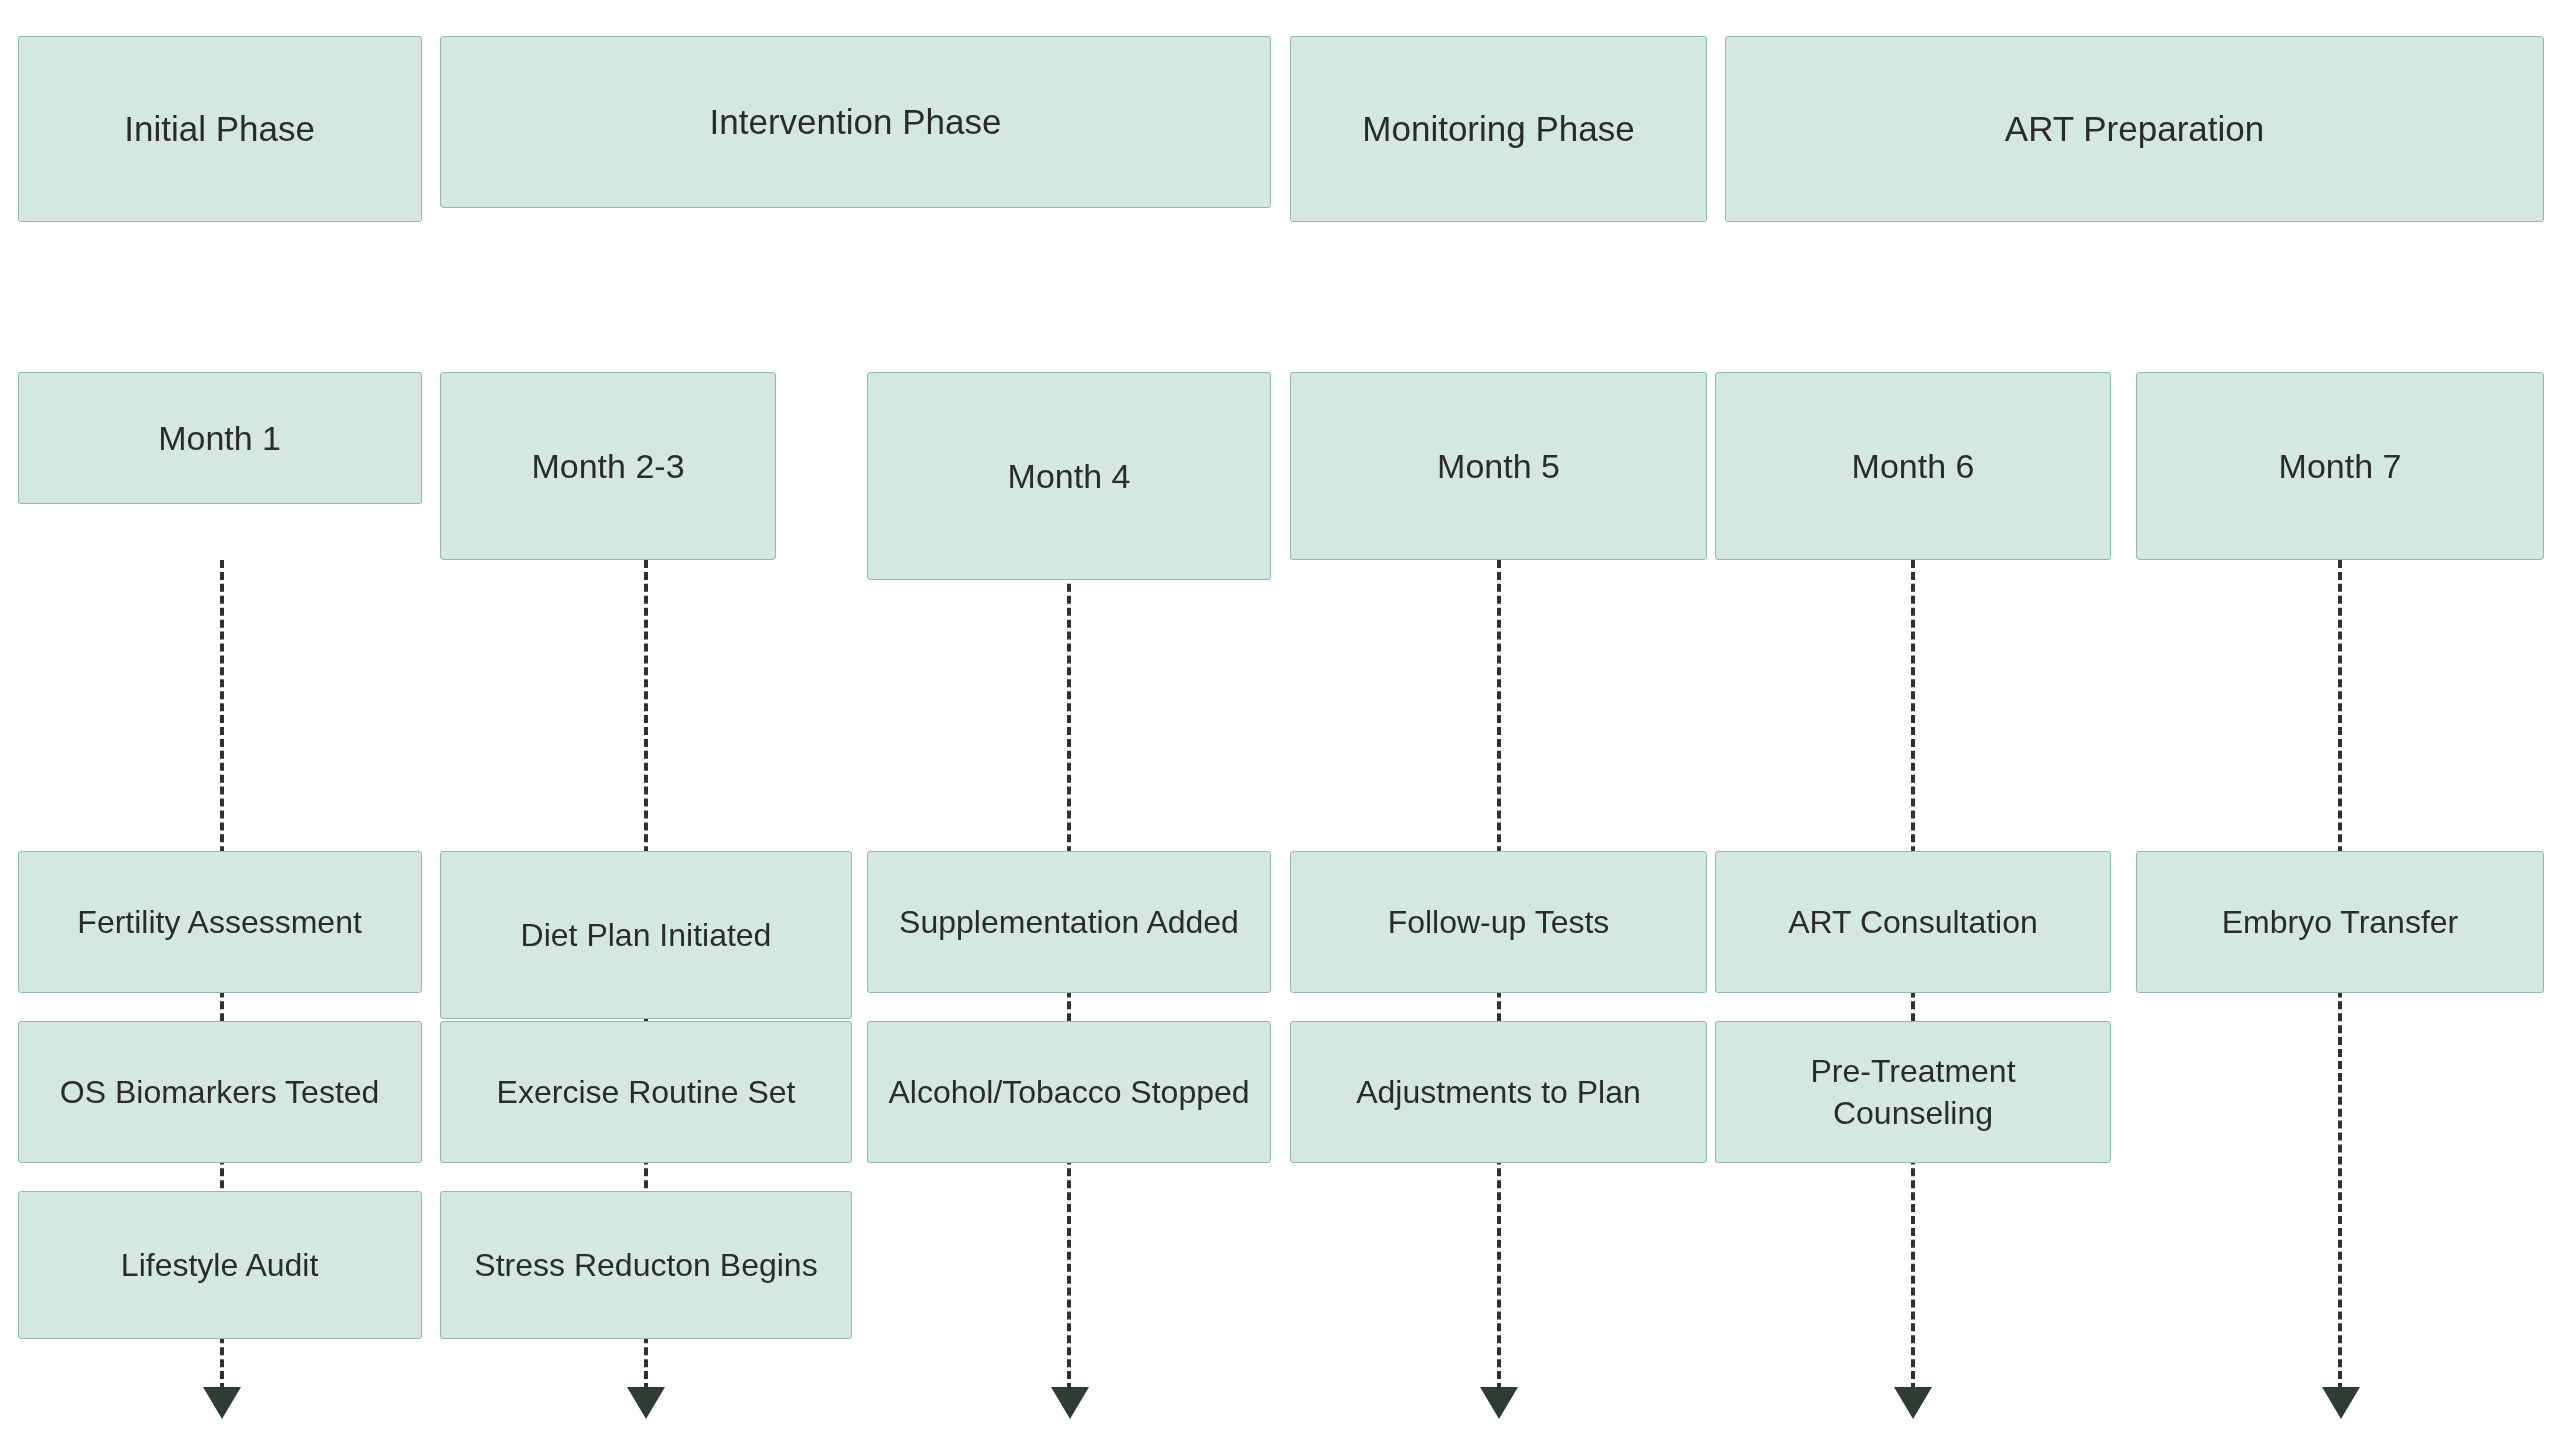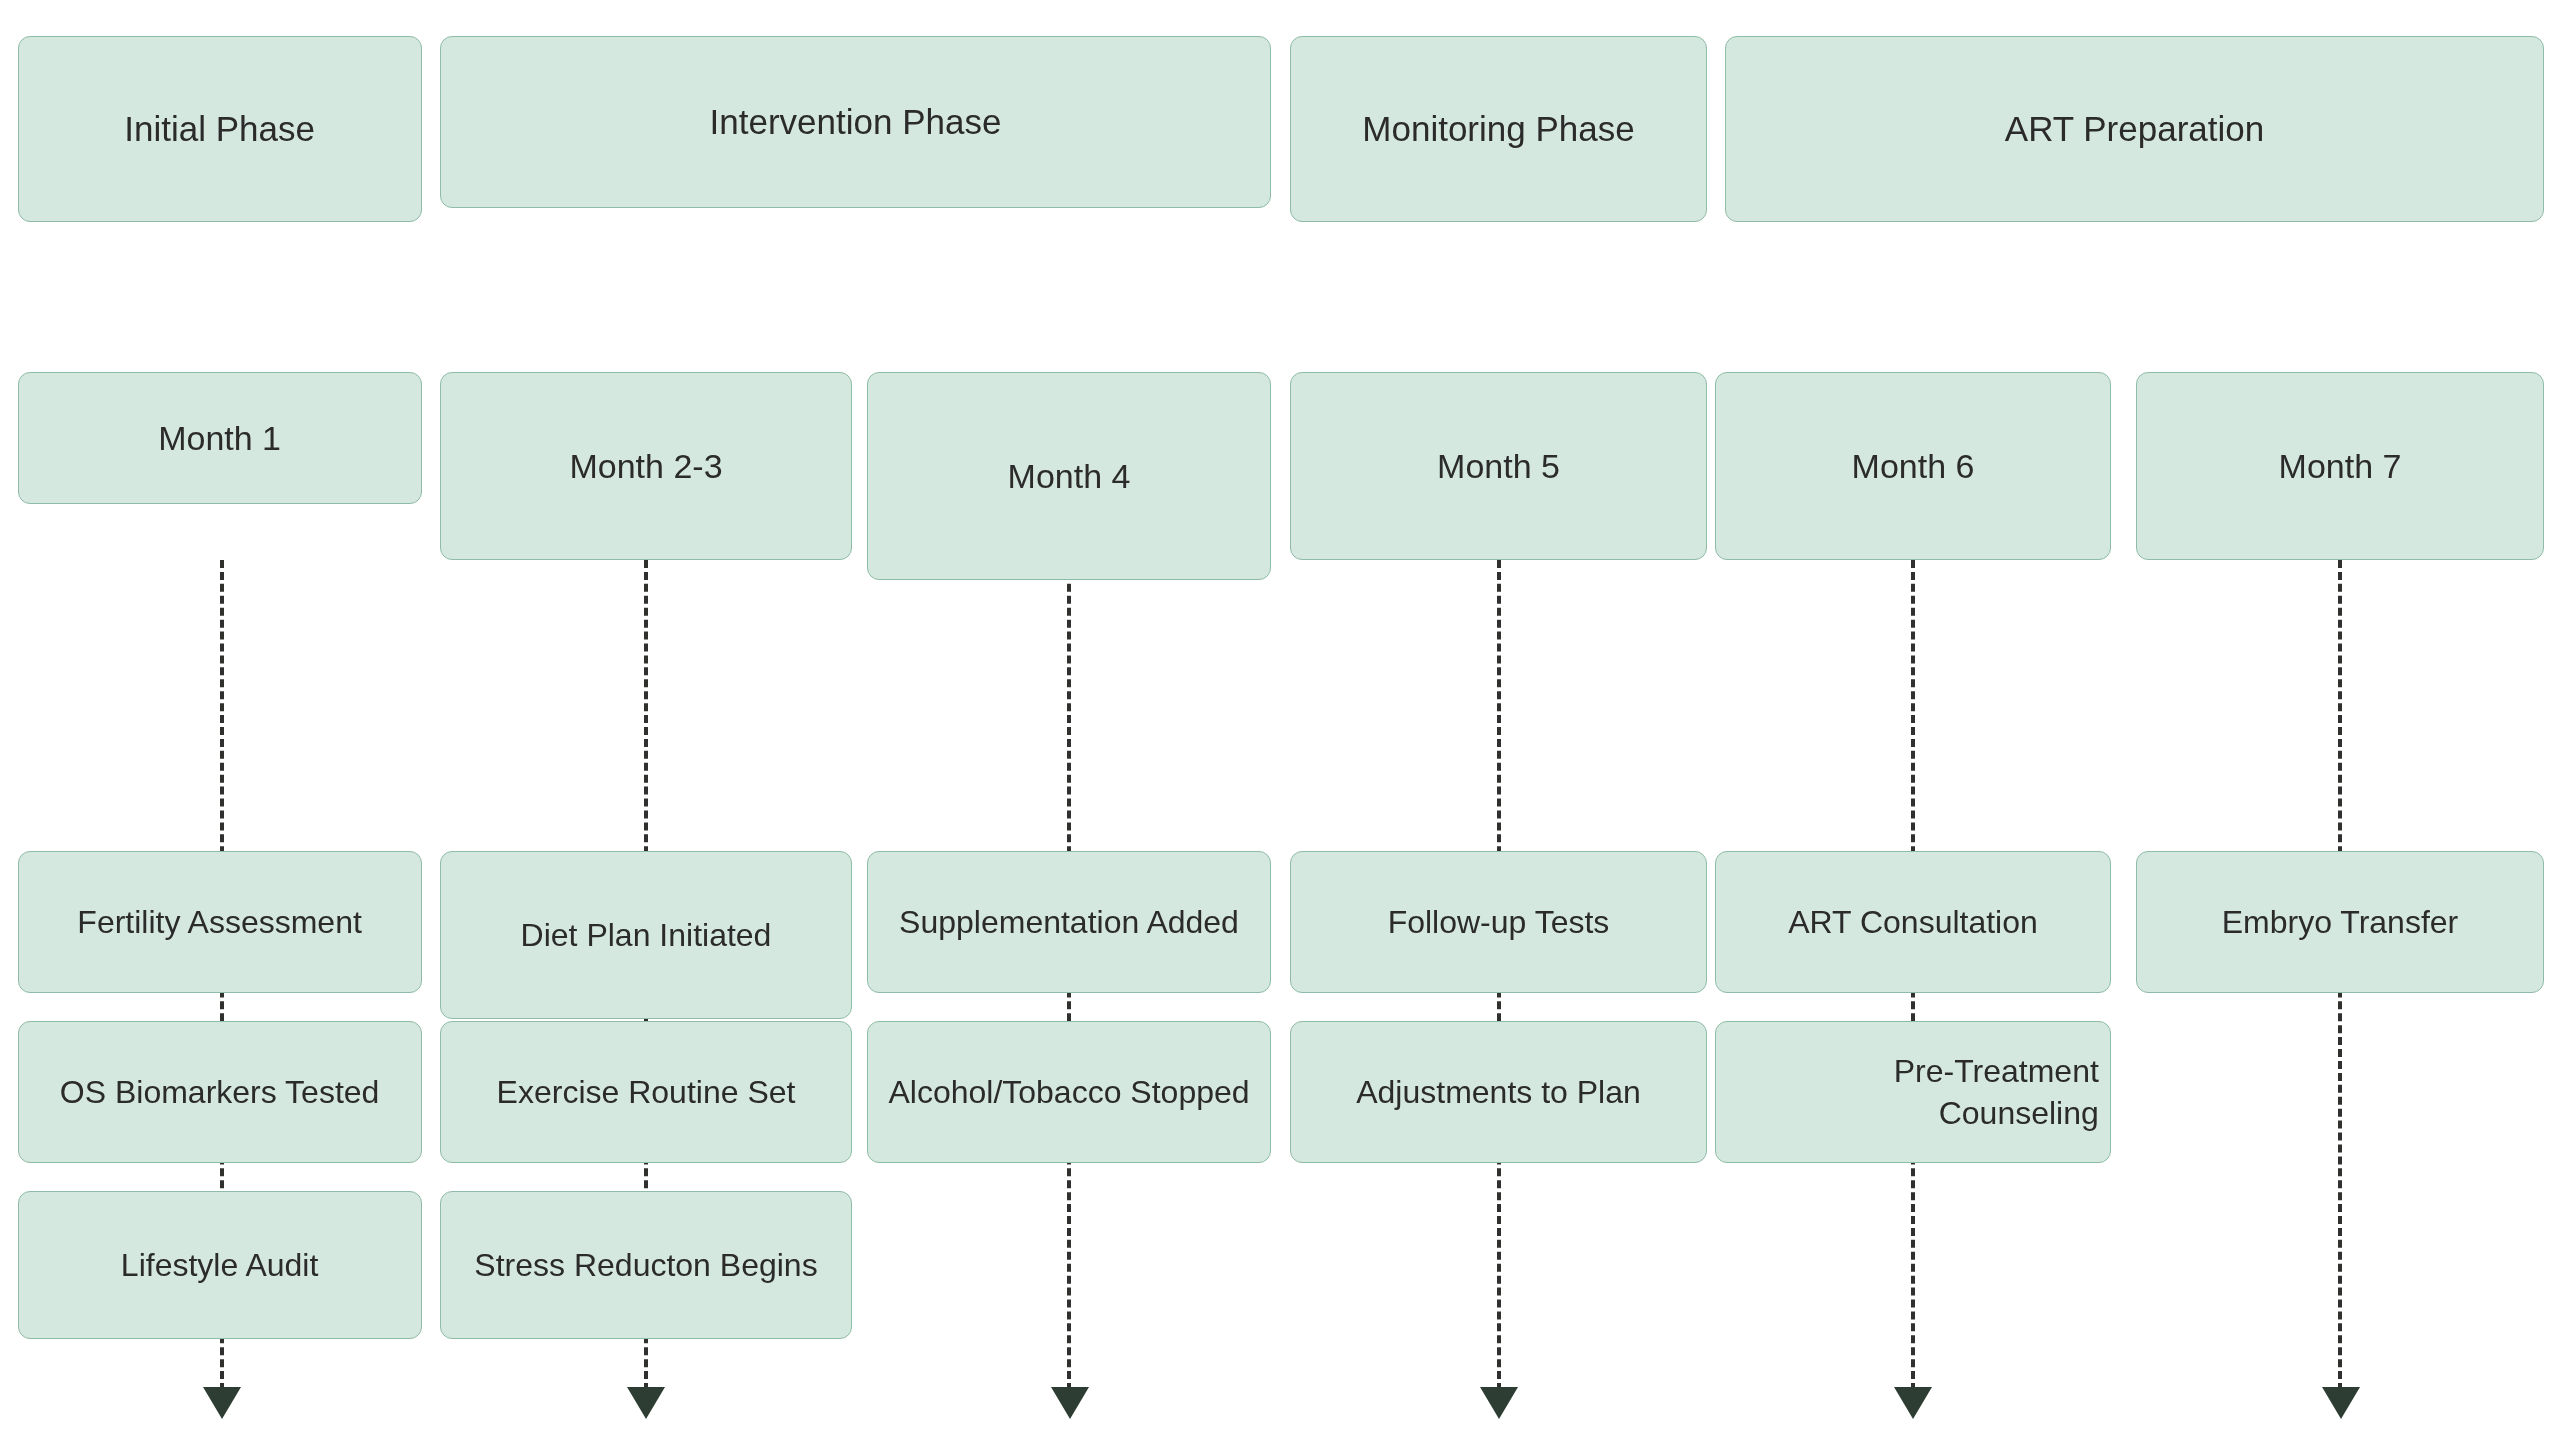--- a/index.html
+++ b/index.html
@@ -15,25 +15,25 @@
     background:#ffffff;
     overflow:hidden;
   }
 
   
   .node{
     position:absolute;
     box-sizing:border-box;
     background:#d5e8e0;
     border:1.6px solid #8fbca8;
-    border-radius:12px;
+    border-radius:3px;
     display:flex;
     align-items:center;
     justify-content:center;
-    text-align:right;
+    text-align:center;
     color:#2b2b2b;
     line-height:1.32;
     padding:3.2px 11.2px;
     z-index:3;
   }
   .node.phase{ font-size:35px; }
   .node.month{ font-size:34px; }
   .node.detail{ font-size:32px; }
 
   
@@ -63,21 +63,21 @@
   <div class="node phase" style="left:17.6px;  top:36px;  width:404px; height:186px;">Initial Phase</div>
 
   <div class="node phase" style="left:440px; top:36px;  width:831px; height:172px;">Intervention Phase</div>
 
   <div class="node phase" style="left:1290px;top:36px;  width:417px; height:186px;">Monitoring Phase</div>
 
   <div class="node phase" style="left:1725px;top:36px;  width:819px; height:186px;">ART Preparation</div>
 
   <div class="node month" style="left:17.6px;  top:372px; width:404px; height:132px;">Month 1</div>
 
-  <div class="node month" style="left:440px; top:372px; width:412px; height:188px;">Month 2-3</div>
+  <div class="node month" style="left:440px; top:372px; width:336px; height:188px;">Month 2-3</div>
 
   <div class="node month" style="left:867px;top:372px; width:404px; height:208px;">Month 4</div>
 
   <div class="node month" style="left:1290px;top:372px; width:417px; height:188px;">Month 5</div>
 
   <div class="node month" style="left:1715px;top:372px; width:396px; height:188px;">Month 6</div>
 
   <div class="node month" style="left:2136px;top:372px; width:408px; height:188px;">Month 7</div>
 
   <div class="conn" style="left:220px;  top:560px; height:831px;"></div>

